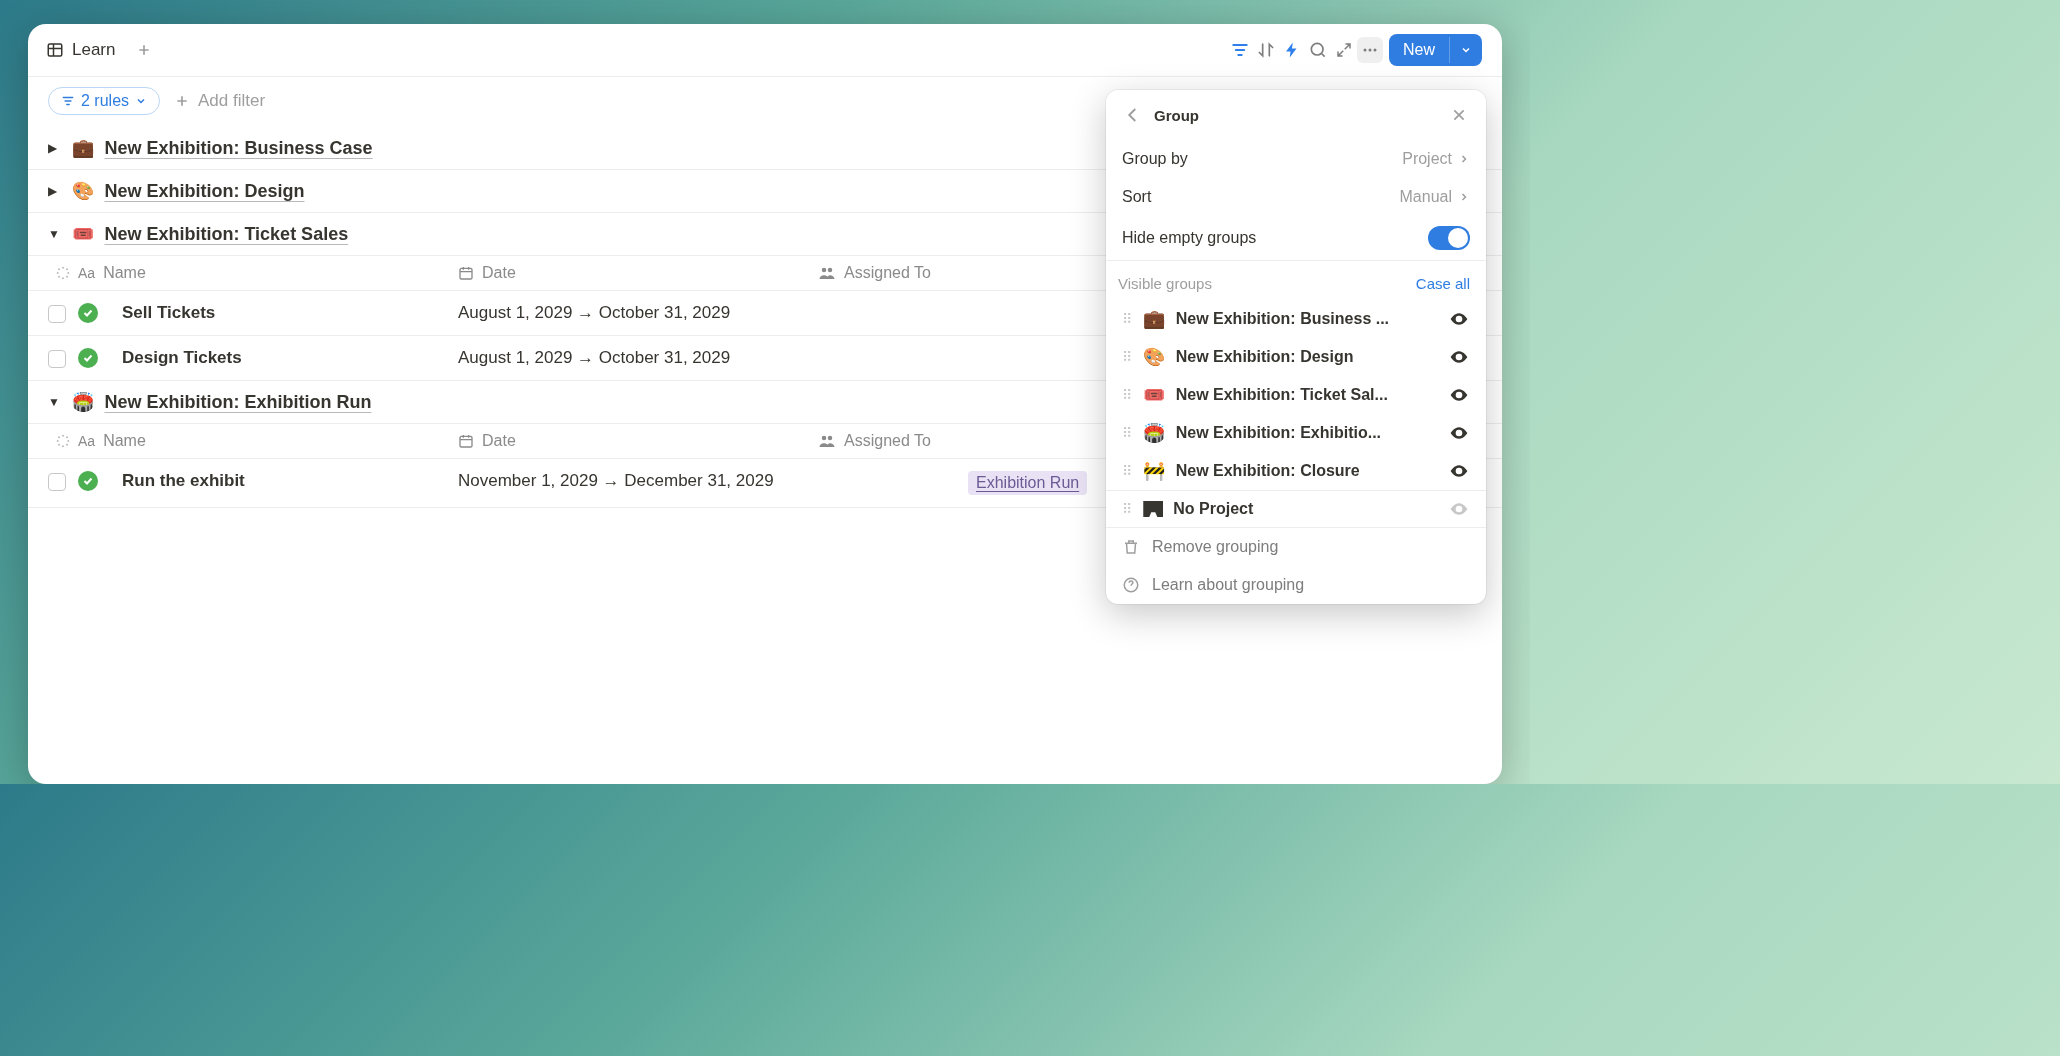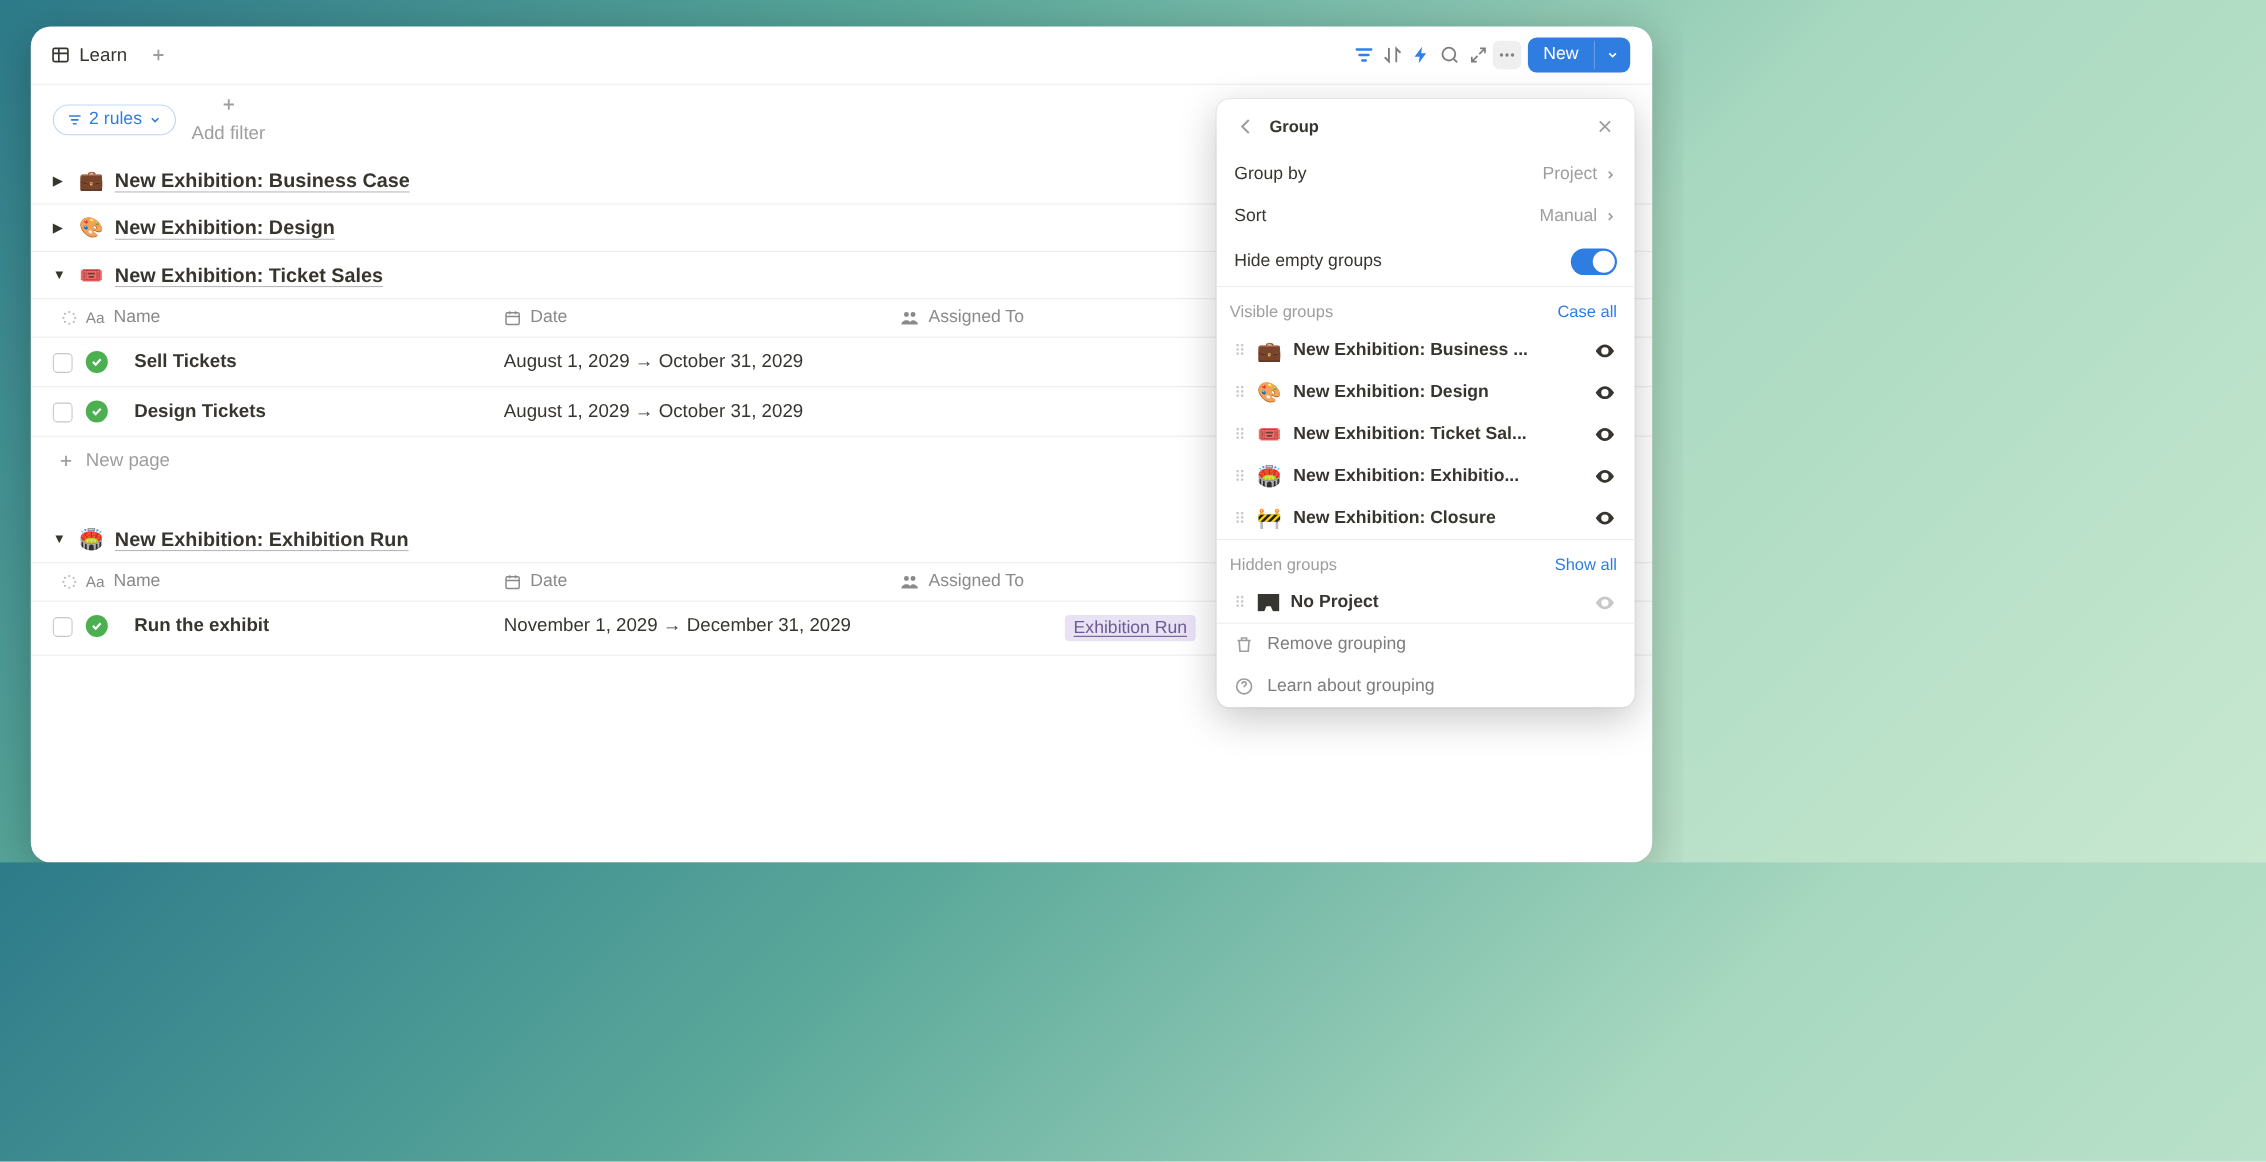--- a/index.html
+++ b/index.html
@@ -64,21 +64,21 @@
 
 .filters-row {
   display:flex; align-items:center; gap: 14px;
   padding: 10px 20px 12px 20px;
 }
 .rules-chip {
   display:inline-flex; align-items:center; gap:6px;
   border:1.5px solid #bcd7f5; color:#2f7de1;
   border-radius: 18px; padding: 4px 12px; font-size:16px; font-weight:500;
 }
-.add-filter { display:inline-flex; align-items:center; gap:8px; color:#9e9e9e; font-size:17px;flex-direction:column; }
+.add-filter { display:inline-flex; align-items:center; gap:8px; color:#9e9e9e; font-size:17px; }
 
 .content { padding: 0 0 0 0; }
 
 .group-header {
   display:flex; align-items:center; gap:10px;
   padding: 10px 20px;
   border-bottom: 1px solid #ededed;
 }
 .group-header .tri { width:14px; font-size:12px; color:#37352f; }
 .group-header .emoji { font-size:18px; }
@@ -341,26 +341,20 @@
         <span class="check-icon">
             <svg viewBox="0 0 24 24" fill="none" stroke="#fff" stroke-width="4">
               <path d="m5 12 5 5 9-10"></path>
             </svg>
           </span>
         <span>Design Tickets</span>
       </div>
       <div class="date-cell">August 1, 2029 → October 31, 2029</div>
     </div>
 
-    <div class="new-page">
-      <svg width="16" height="16" viewBox="0 0 24 24" stroke="#9e9e9e" stroke-width="2.5">
-          <path d="M12 5v14M5 12h14"></path>
-        </svg>
-      <span>New page</span>
-    </div>
 
     <div class="group-header">
       <span class="tri">▼</span>
       <span class="emoji">🏟️</span>
       <span class="title">New Exhibition: Exhibition Run</span>
     </div>
 
     <div class="table-head">
       <div class="col-drag">
           <svg width="16" height="16" viewBox="0 0 24 24" fill="#bdbdbd">
@@ -507,24 +501,20 @@
       <span class="gtitle">New Exhibition: Closure</span>
       <span class="eye">
           <svg width="20" height="20" viewBox="0 0 24 24" fill="currentColor">
             <path d="M12 5C6 5 2 12 2 12s4 7 10 7 10-7 10-7-4-7-10-7zm0 11a4 4 0 110-8 4 4 0 010 8z"></path>
           </svg>
         </span>
     </div>
 
     <div class="pop-sep"></div>
 
-    <div class="pop-section-head">
-      <span>Hidden groups</span>
-      <span class="link">Show all</span>
-    </div>
 
     <div class="group-item">
       <span class="drag-handle">⠿</span>
       <span class="inbox-icon"></span>
       <span class="gtitle">No Project</span>
       <span class="eye dimmed">
           <svg width="20" height="20" viewBox="0 0 24 24" fill="currentColor">
             <path d="M12 5C6 5 2 12 2 12s4 7 10 7 10-7 10-7-4-7-10-7zm0 11a4 4 0 110-8 4 4 0 010 8z"></path>
           </svg>
         </span>

